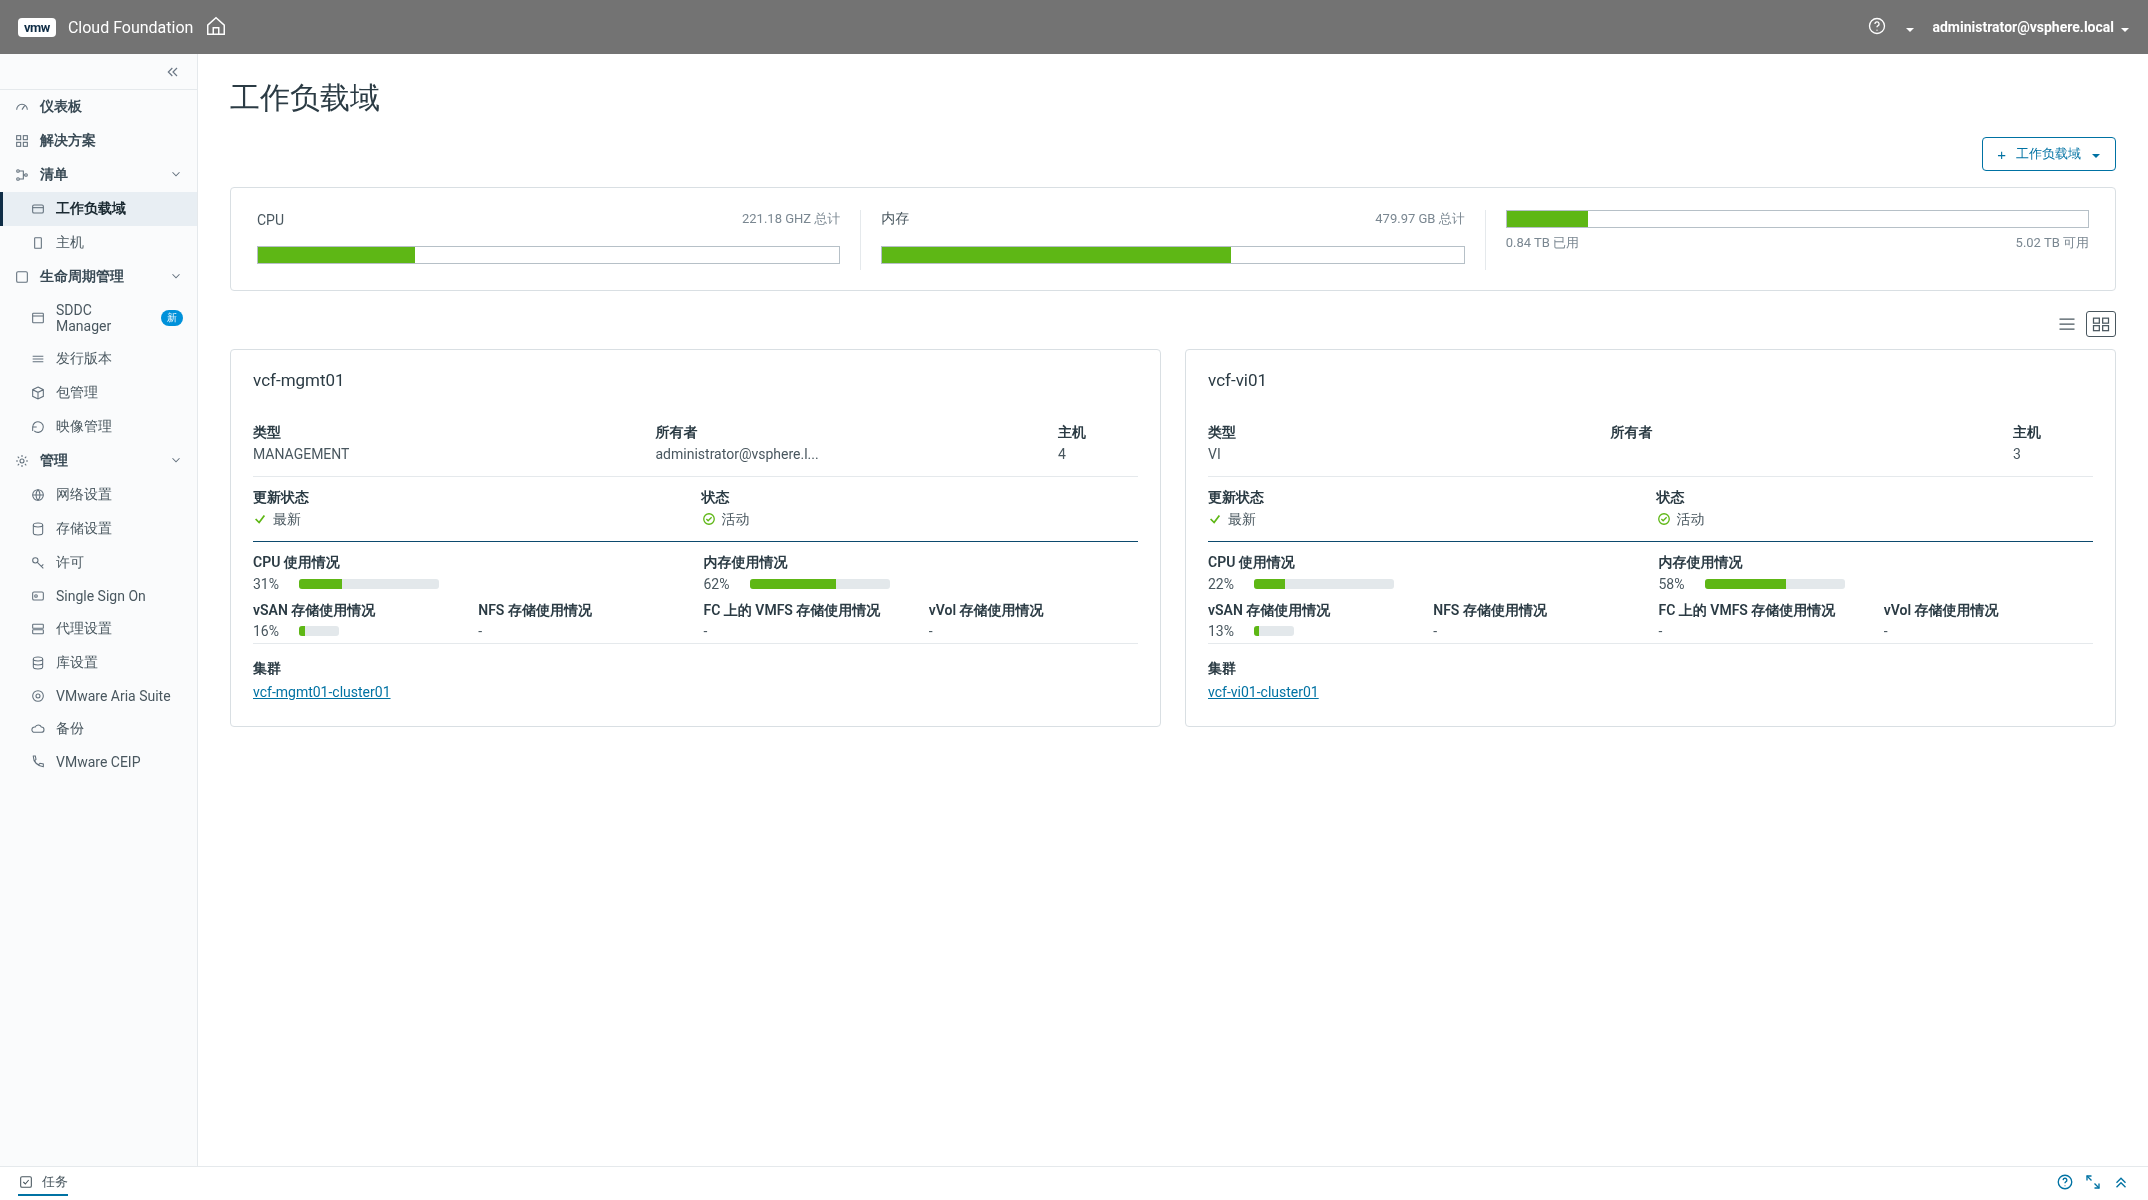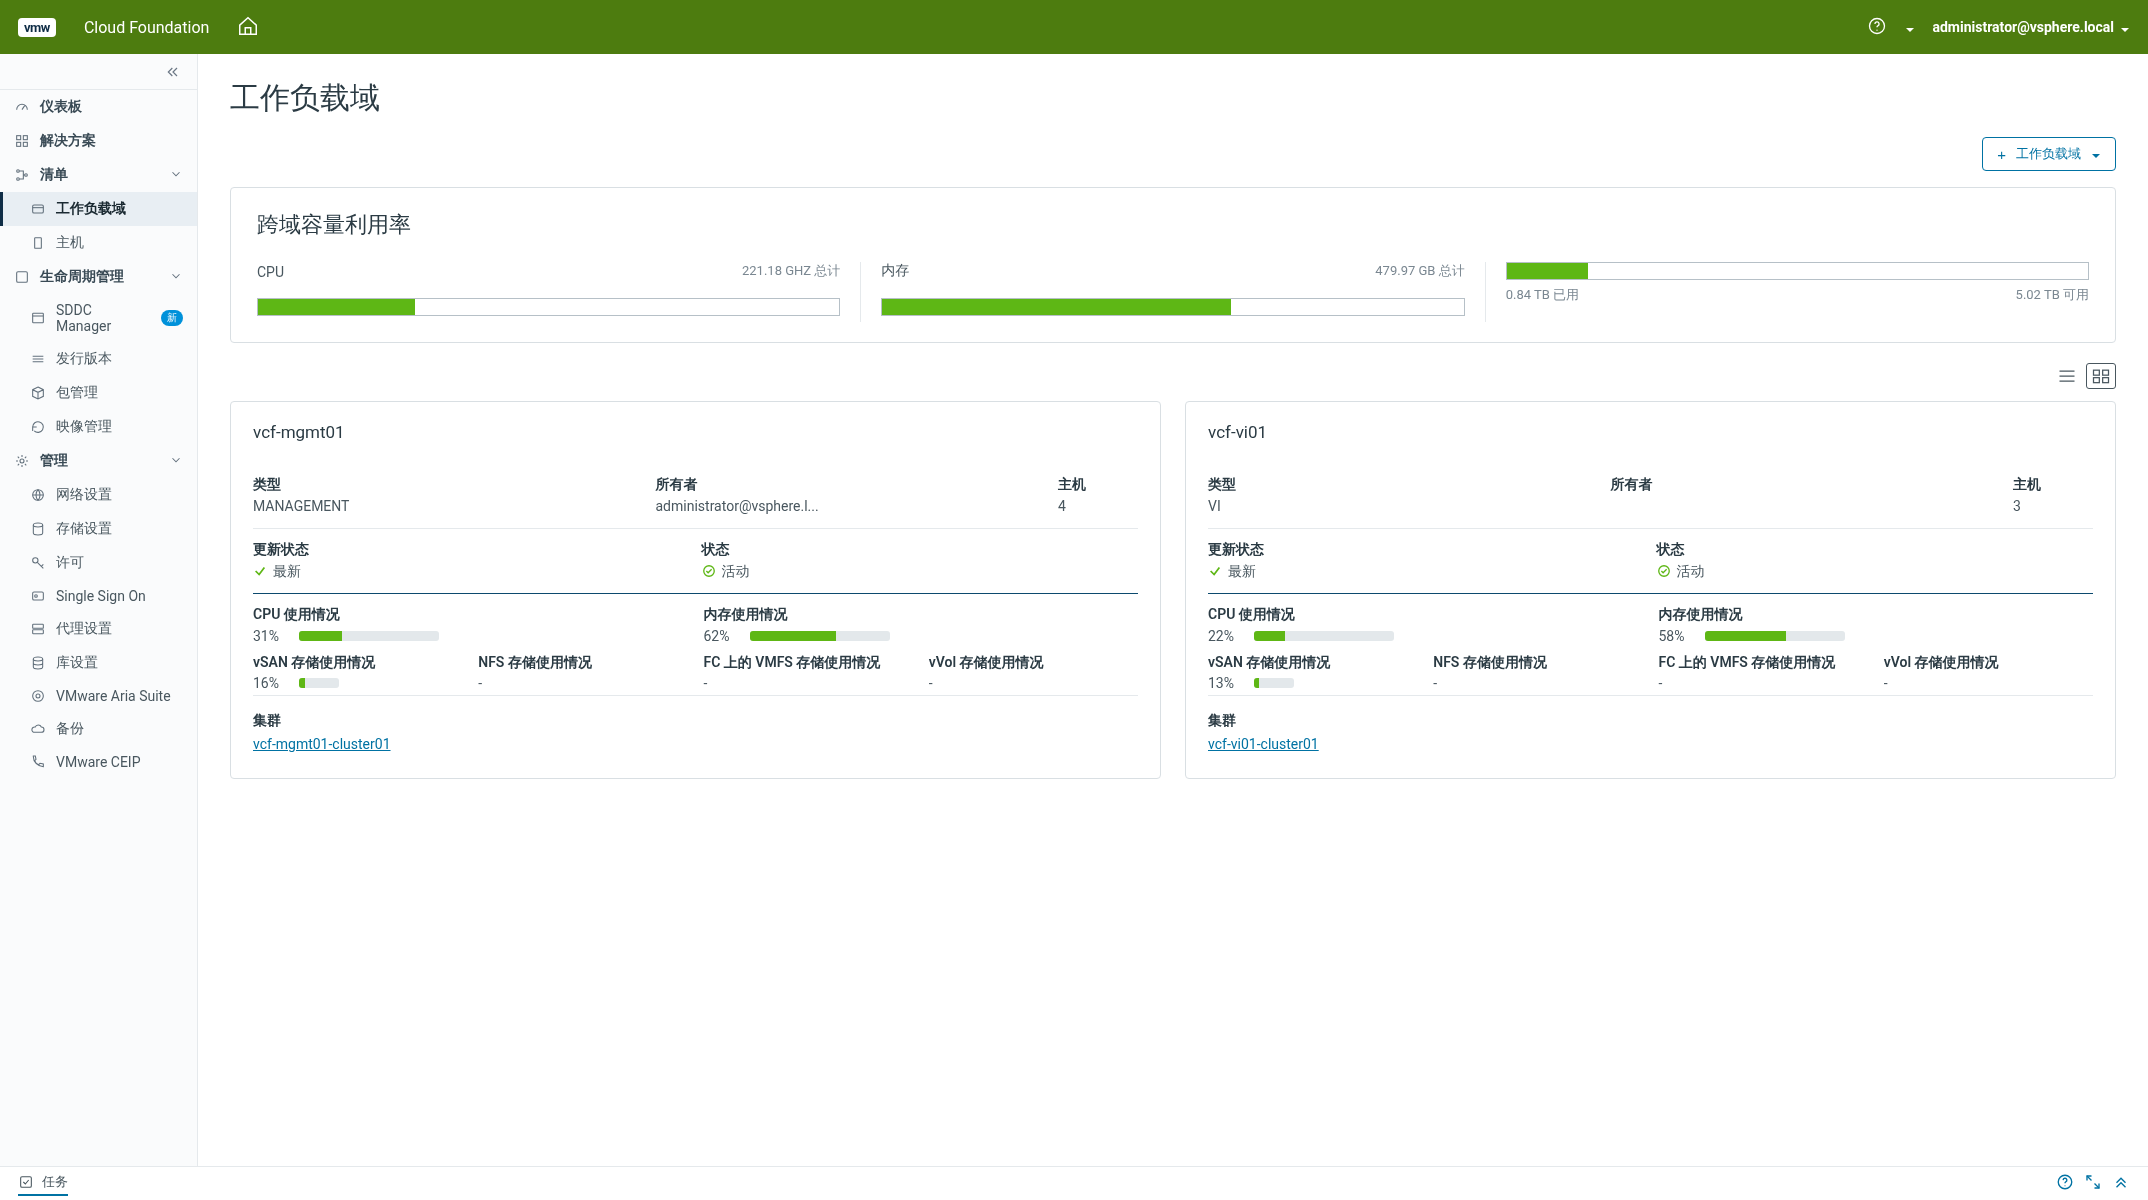--- a/index.html
+++ b/index.html
@@ -1,20 +1,20 @@
 <!DOCTYPE html>
 <html><head>
 <meta charset="utf-8">
 <style>
   * { box-sizing: border-box; margin: 0; padding: 0; }
   html, body { height: 100%; font-family: -apple-system, BlinkMacSystemFont, "Segoe UI", Roboto, Helvetica, Arial, sans-serif; font-size: 14px; color: #1b2a32; background: #fff; }
   body { display: flex; flex-direction: column; overflow: hidden; }
 
   
-  .topbar { height: 54px; background: #4d7c0f; color: #fff; display: flex; align-items: center; padding: 16px 18px; gap: 28px; }
+  .topbar { height: 54px; background: #737373; color: #fff; display: flex; align-items: center; padding: 16px 18px; gap: 12px; }
   .logo-box { background: #fff; color: #0f2d46; font-weight: 700; font-size: 13px; padding: 2px 6px; border-radius: 4px; letter-spacing: -0.5px; }
   .brand { font-size: 16px; font-weight: 400; }
   .home-btn svg { width: 22px; height: 22px; fill: none; stroke: #fff; stroke-width: 1.6; }
   .topbar-spacer { flex: 1; }
   .topbar-right { display: flex; align-items: center; gap: 18px; font-weight: bold; }
   .help-circle svg { width: 20px; height: 20px; fill: none; stroke: #fff; stroke-width: 1.6; }
   .chev-down { width: 10px; height: 10px; display:inline-block; }
   .chev-down svg { width: 10px; height: 10px; fill: #fff; }
   .user-area { display: flex; align-items: center; gap: 6px; font-size: 14px; }
 
@@ -307,21 +307,20 @@
         <button class="btn-outline">
           <span class="plus">+</span>
           <span>工作负载域</span>
           <span class="chev-down"><svg viewBox="0 0 10 10">
                 <path d="M1 3 L5 7 L9 3 Z" fill="#0072a3"></path>
               </svg></span>
         </button>
       </div>
 
       <div class="card">
-        <div class="card-title">跨域容量利用率</div>
         <div class="capacity-row">
           <div class="cap-cell">
             <div class="cap-head">
               <span>CPU</span>
               <span class="total">221.18 GHZ 总计</span>
             </div>
             <div class="cap-bar">
                 <div class="cap-bar-fill" style="width:27%"></div>
               </div>
           </div>

